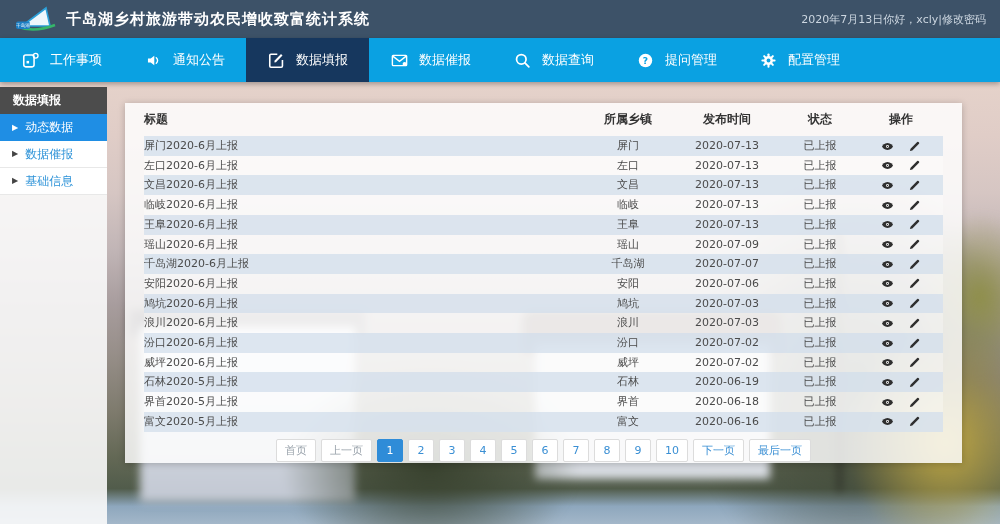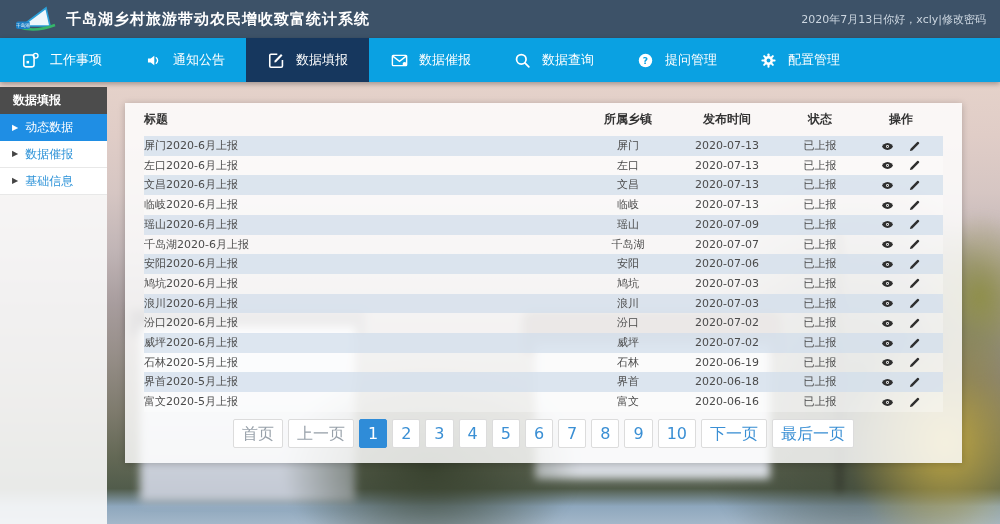--- a/index.html
+++ b/index.html
@@ -89,21 +89,21 @@
   }
   tbody td.left { text-align:left; }
   tbody tr:nth-child(odd)  { background:rgba(214,224,237,0.82); }
   tbody tr:nth-child(even) { background:rgba(255,255,255,0.3); }
   .op-icon { display:inline-block; width:13px; height:13px; margin:0 7px; vertical-align:middle; cursor:pointer; }
   .op-icon svg { width:13px; height:13px; display:block; }
   
   .pagination { display:flex; justify-content:center; align-items:center; gap:5px; margin-top:7px; }
   .page-btn {
     min-width:26px; padding:4px 8px; background:#fff; border:1px solid #dcdcdc;
-    border-radius:2px; font-size:16px; color:#3a8fd4; text-align:center; cursor:pointer;
+    border-radius:2px; font-size:11px; color:#3a8fd4; text-align:center; cursor:pointer;
     line-height:1.2;
   }
   .page-btn.disabled { color:#98a1aa; }
   .page-btn.active { background:#2f8cd8; border-color:#2f8cd8; color:#fff; }
 </style>
 </head>
 <body>
 
 <div class="bg">
   <div class="scene">
@@ -297,20 +297,33 @@
           <td>已上报</td>
           <td><span class="op-icon"><svg viewBox="0 0 24 24">
                 <path d="M12 5.5C6.5 5.5 2.8 10 1.8 12c1 2 4.7 6.5 10.2 6.5S21.2 14 22.2 12c-1-2-4.7-6.5-10.2-6.5z" fill="#2f2f2f"></path>
                 <circle cx="12" cy="12" r="2.7" fill="#fff"></circle>
                 <circle cx="12" cy="12" r="1.3" fill="#2f2f2f"></circle>
               </svg></span><span class="op-icon"><svg viewBox="0 0 24 24">
                 <path d="M3.5 20.5l1.2-4.5L17 3.7a1.6 1.6 0 0 1 2.3 0l1 1a1.6 1.6 0 0 1 0 2.3L8 19.3z" fill="#2f2f2f"></path>
               </svg></span></td>
         </tr>
         <tr>
+          <td class="left">王阜2020-6月上报</td>
+          <td>王阜</td>
+          <td>2020-07-13</td>
+          <td>已上报</td>
+          <td><span class="op-icon"><svg viewBox="0 0 24 24">
+                <path d="M12 5.5C6.5 5.5 2.8 10 1.8 12c1 2 4.7 6.5 10.2 6.5S21.2 14 22.2 12c-1-2-4.7-6.5-10.2-6.5z" fill="#2f2f2f"></path>
+                <circle cx="12" cy="12" r="2.7" fill="#fff"></circle>
+                <circle cx="12" cy="12" r="1.3" fill="#2f2f2f"></circle>
+              </svg></span><span class="op-icon"><svg viewBox="0 0 24 24">
+                <path d="M3.5 20.5l1.2-4.5L17 3.7a1.6 1.6 0 0 1 2.3 0l1 1a1.6 1.6 0 0 1 0 2.3L8 19.3z" fill="#2f2f2f"></path>
+              </svg></span></td>
+        </tr>
+        <tr>
           <td class="left">瑶山2020-6月上报</td>
           <td>瑶山</td>
           <td>2020-07-09</td>
           <td>已上报</td>
           <td><span class="op-icon"><svg viewBox="0 0 24 24">
                 <path d="M12 5.5C6.5 5.5 2.8 10 1.8 12c1 2 4.7 6.5 10.2 6.5S21.2 14 22.2 12c-1-2-4.7-6.5-10.2-6.5z" fill="#2f2f2f"></path>
                 <circle cx="12" cy="12" r="2.7" fill="#fff"></circle>
                 <circle cx="12" cy="12" r="1.3" fill="#2f2f2f"></circle>
               </svg></span><span class="op-icon"><svg viewBox="0 0 24 24">
                 <path d="M3.5 20.5l1.2-4.5L17 3.7a1.6 1.6 0 0 1 2.3 0l1 1a1.6 1.6 0 0 1 0 2.3L8 19.3z" fill="#2f2f2f"></path>

